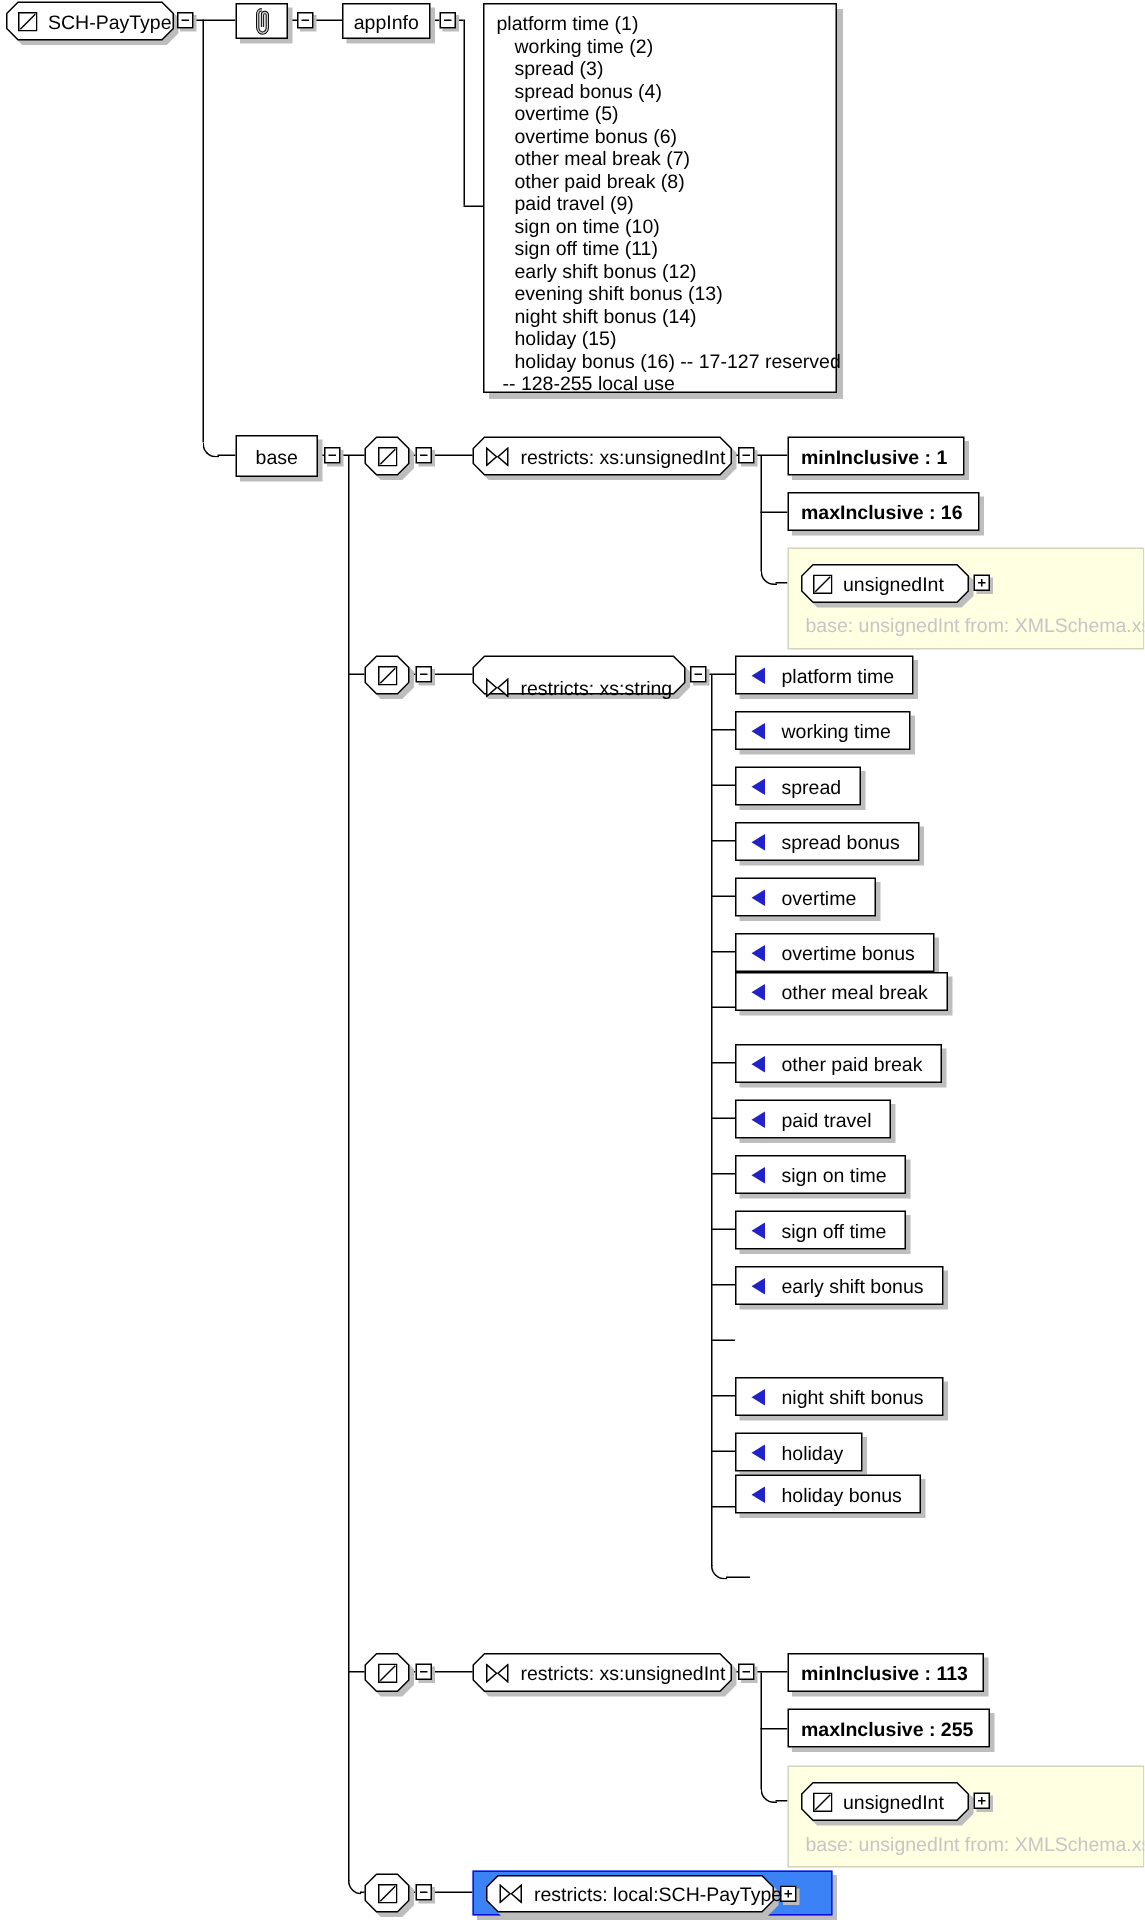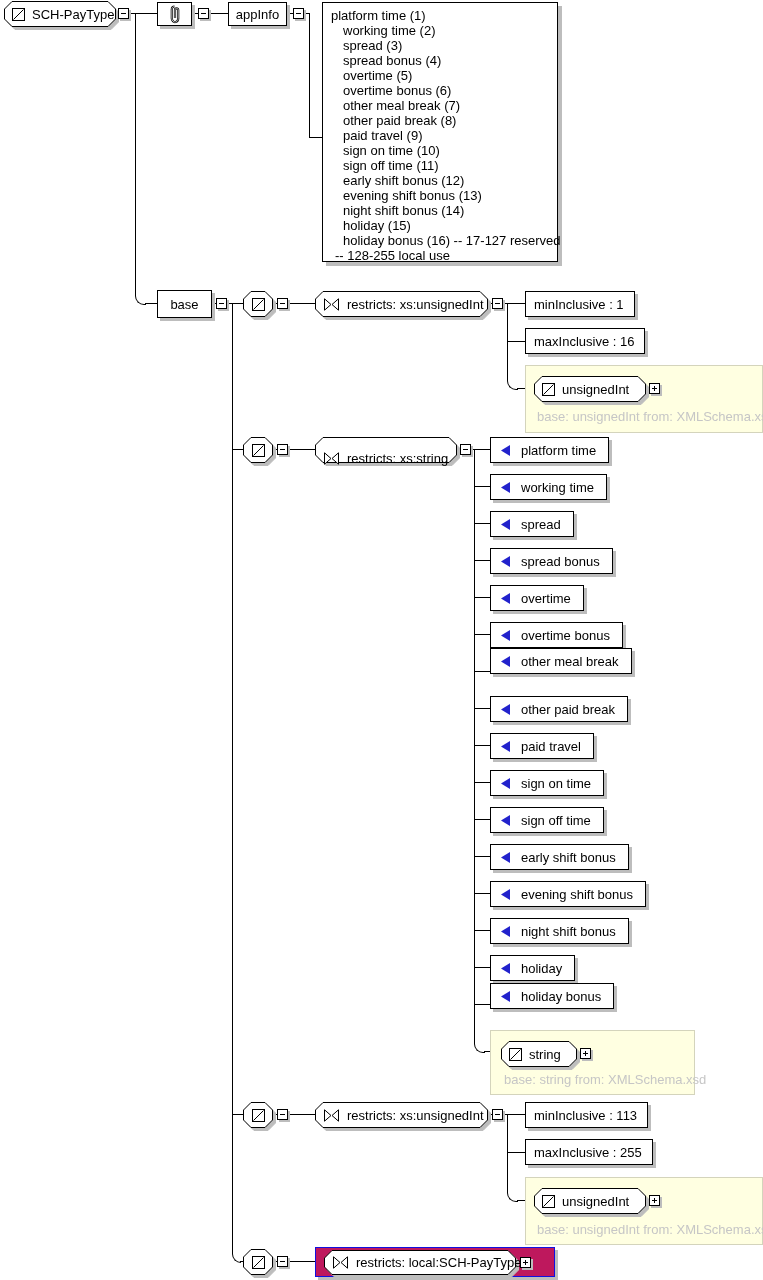--- a/index.html
+++ b/index.html
@@ -27,23 +27,23 @@
   .tgl.plus::after{content:"";position:absolute;left:4px;top:2px;width:1px;height:5px;background:var(--line);}
   .docbox{position:absolute;left:322px;top:2px;width:236px;height:260px;background:#fff;
     border:1px solid var(--line);box-sizing:border-box;box-shadow:4px 4px 0 var(--shadow);
     padding-top:5px;font-size:13px;}
   .dl{height:15px;line-height:15px;padding-left:20px;white-space:nowrap;}
   .dl-first{padding-left:8px;}
   .dl-last{padding-left:12px;}
   .note{position:absolute;background:var(--note-bg);border:1px solid var(--note-border);box-sizing:border-box;}
   .note-caption{position:absolute;font-size:13px;color:var(--note-caption);white-space:nowrap;}
   .enum{height:26px;padding:0 12px 0 9px;gap:10px;}
-  .facet{height:26px;padding:0 10px 0 8px;}
+  .facet{height:26px;padding:0 10px 0 8px;font-weight:bold;}
   .tri{display:inline-flex;color:var(--blue-icon);}
-  .bluerect{position:absolute;background:#be185d;border:1px solid var(--selection-border);
+  .bluerect{position:absolute;background:#3b82f6;border:1px solid var(--selection-border);
     box-sizing:border-box;box-shadow:3px 3px 0 var(--shadow);}
   .icon{display:inline-flex;}
 </style>
 </head>
 <body>
 
 <div id="canvas" style="--line: #000000; --shadow: #bdbdbd; --note-bg: #ffffe1; --note-border: #d4d4bc; --note-caption: #c6c6c6; --blue-icon: #2222cc; --selection-border: #1010e0;">
 
   <div class="hline" style="left:129px;top:13px;width:28px"></div>
   <div class="hline" style="left:192px;top:13px;width:6px"></div>
@@ -334,28 +334,20 @@
     <span>sign off time</span>
   </div>
   <div class="box enum" style="left:490px;top:844px">
     <span class="tri">
         <svg width="11" height="13" viewBox="0 0 11 13">
           <path d="M10 1 L10 12 L1 6.5 Z" fill="currentColor"></path>
         </svg>
       </span>
     <span>early shift bonus</span>
   </div>
-  <div class="box enum" style="left:490px;top:881px">
-    <span class="tri">
-        <svg width="11" height="13" viewBox="0 0 11 13">
-          <path d="M10 1 L10 12 L1 6.5 Z" fill="currentColor"></path>
-        </svg>
-      </span>
-    <span>evening shift bonus</span>
-  </div>
   <div class="box enum" style="left:490px;top:918px">
     <span class="tri">
         <svg width="11" height="13" viewBox="0 0 11 13">
           <path d="M10 1 L10 12 L1 6.5 Z" fill="currentColor"></path>
         </svg>
       </span>
     <span>night shift bonus</span>
   </div>
   <div class="box enum" style="left:490px;top:955px">
     <span class="tri">
@@ -367,37 +359,20 @@
   </div>
   <div class="box enum" style="left:490px;top:983px">
     <span class="tri">
         <svg width="11" height="13" viewBox="0 0 11 13">
           <path d="M10 1 L10 12 L1 6.5 Z" fill="currentColor"></path>
         </svg>
       </span>
     <span>holiday bonus</span>
   </div>
 
-  <div class="note" style="left:490px;top:1030px;width:205px;height:65px">
-    <div class="oct" style="left:10px;top:10px;width:76px;height:26px">
-        <svg width="80" height="30" class="oct-bg">
-          <path d="M8,0.5 L68,0.5 L75.5,8 L75.5,18 L68,25.5 L8,25.5 L0.5,18 L0.5,8 Z" transform="translate(3,3)" fill="#bdbdbd" stroke="#bdbdbd"></path>
-          <path d="M8,0.5 L68,0.5 L75.5,8 L75.5,18 L68,25.5 L8,25.5 L0.5,18 L0.5,8 Z" fill="#fff" stroke="#000"></path>
-        </svg>
-      <span class="icon">
-        <svg width="13" height="13" viewBox="0 0 13 13">
-            <rect x="0.5" y="0.5" width="12" height="12" fill="#fff" stroke="#000"></rect>
-            <line x1="1.5" y1="11.5" x2="11.5" y2="1.5" stroke="#000"></line>
-          </svg>
-      </span>
-      <span>string</span>
-    </div>
-    <div class="tgl plus" style="left:89px;top:17px"></div>
-    <div class="note-caption" style="left:13px;top:41px">base: string from: XMLSchema.xsd</div>
-  </div>
 
   <div class="oct center" style="left:243px;top:1102px;width:30px;height:26px">
       <svg width="34" height="30" class="oct-bg">
         <path d="M8,0.5 L22,0.5 L29.5,8 L29.5,18 L22,25.5 L8,25.5 L0.5,18 L0.5,8 Z" transform="translate(3,3)" fill="#bdbdbd" stroke="#bdbdbd"></path>
         <path d="M8,0.5 L22,0.5 L29.5,8 L29.5,18 L22,25.5 L8,25.5 L0.5,18 L0.5,8 Z" fill="#fff" stroke="#000"></path>
       </svg>
     <span class="icon">
       <svg width="13" height="13" viewBox="0 0 13 13">
           <rect x="0.5" y="0.5" width="12" height="12" fill="#fff" stroke="#000"></rect>
           <line x1="1.5" y1="11.5" x2="11.5" y2="1.5" stroke="#000"></line>

